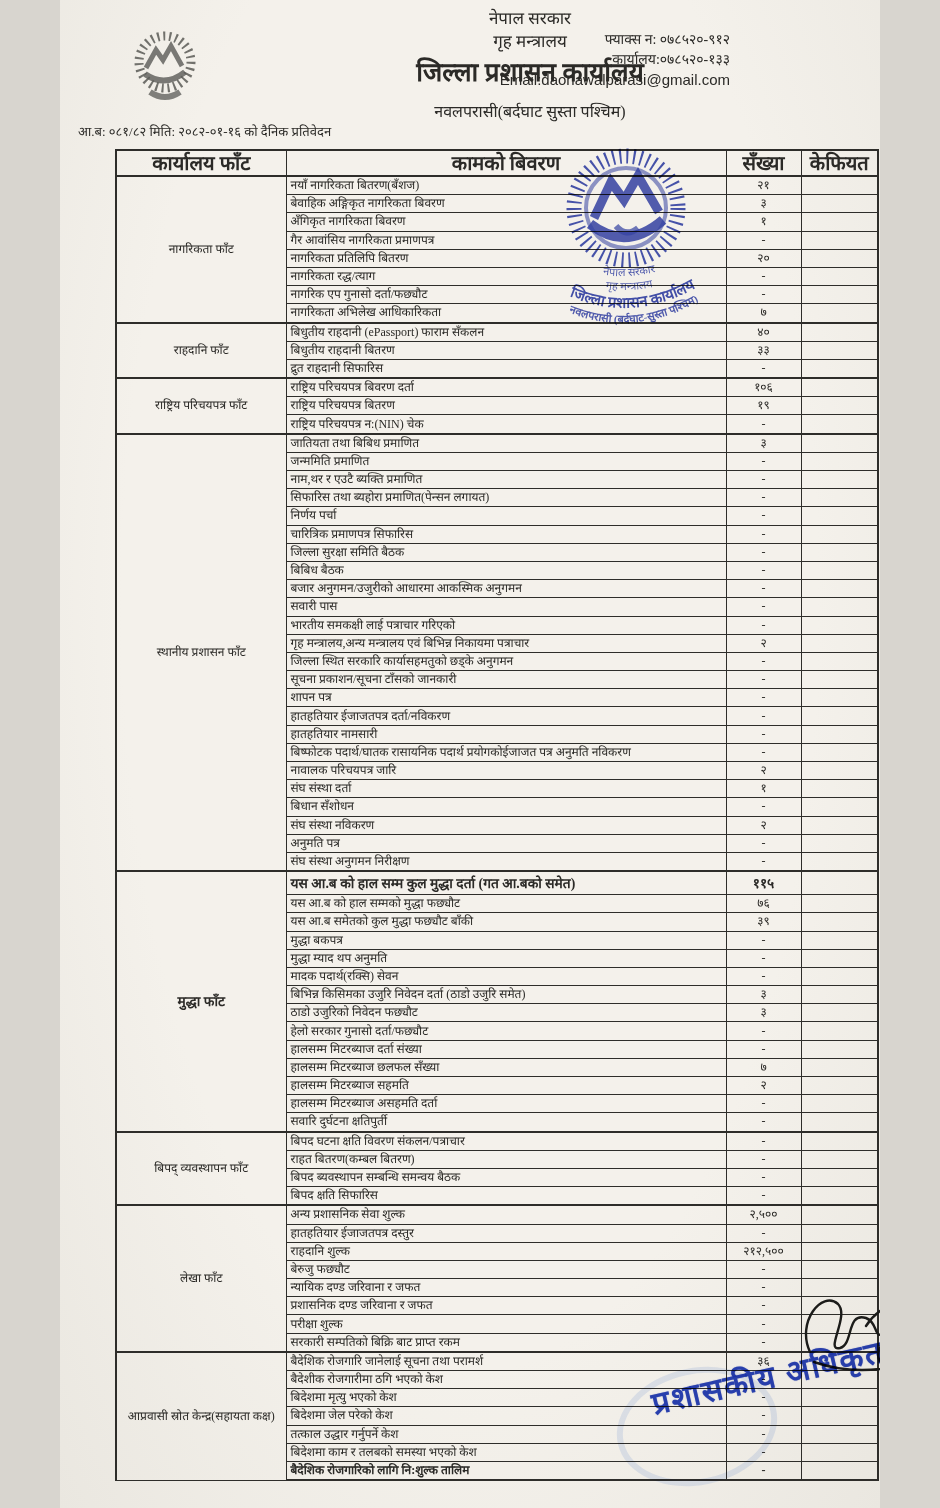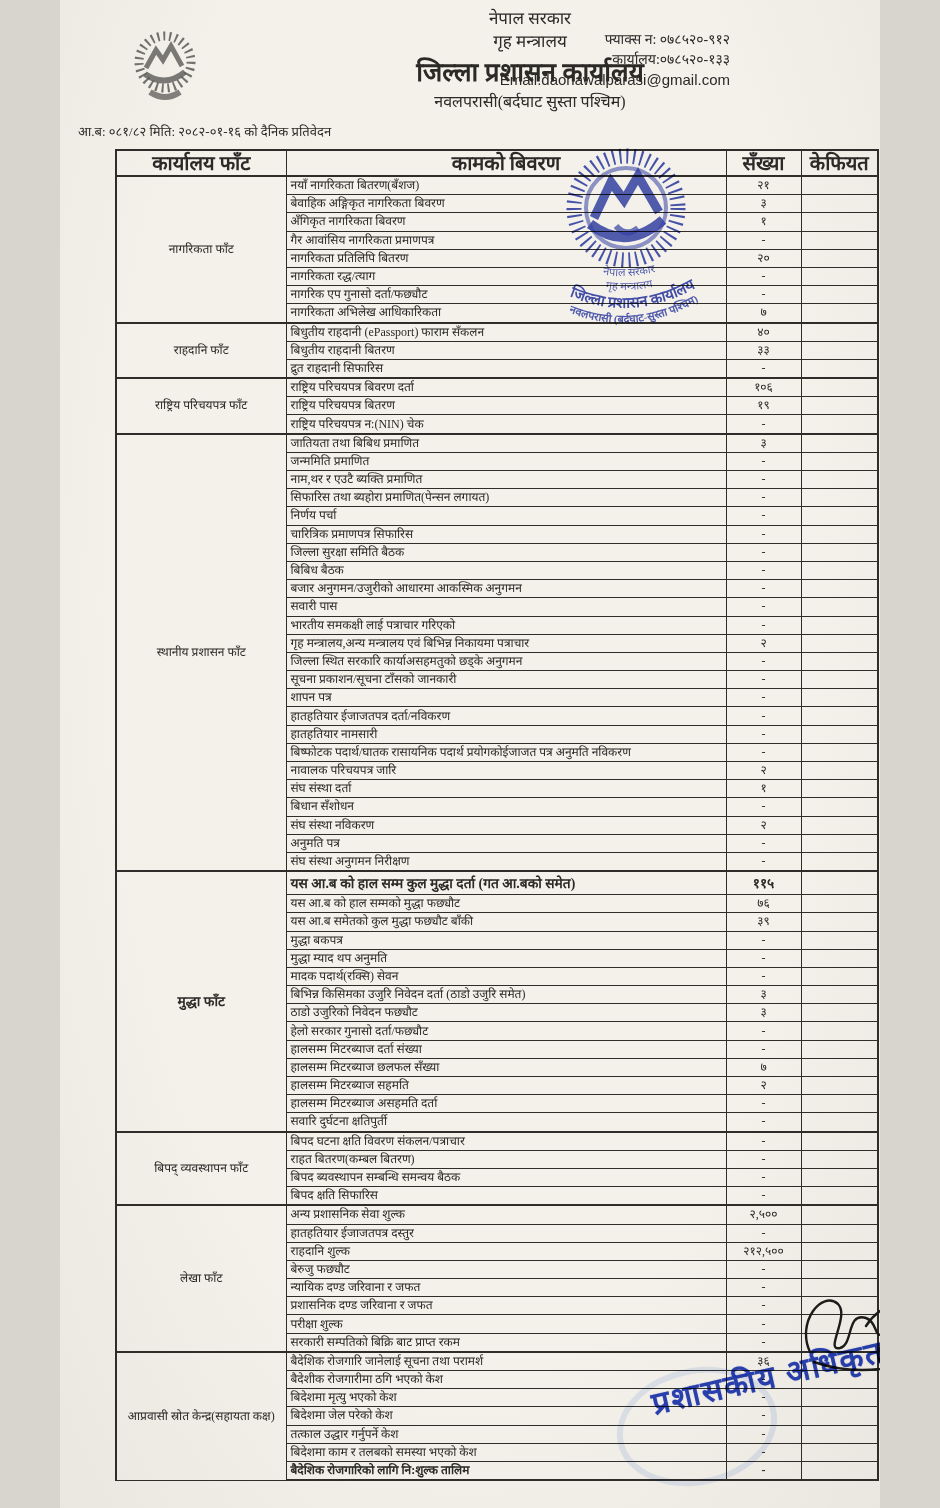--- a/index.html
+++ b/index.html
@@ -7,21 +7,21 @@
     position:relative;width:820px;height:1508px;margin:0 auto;
     background:radial-gradient(ellipse at 50% 40%, #f4f1eb 60%, #eae7e0 100%);
     font-family:"Liberation Serif", serif;color:#2b2a27;overflow:hidden;
   }
   
   .emblem{position:absolute;left:70px;top:28px;width:70px;height:82px;}
   .hdr-center{position:absolute;left:270px;top:8px;width:400px;text-align:center;}
   .hdr-gov{font-size:17px;line-height:22px;}
   .hdr-min{font-size:17px;line-height:24px;}
   .hdr-office{font-size:26px;font-weight:bold;line-height:34px;margin-top:2px;}
-  .hdr-district{font-size:16px;line-height:24px;margin-top:0;}
+  .hdr-district{font-size:16px;line-height:24px;margin-top:10px;}
   .hdr-right{position:absolute;right:150px;top:30px;width:320px;text-align:right;}
   .hdr-fax,.hdr-phone{font-size:14px;line-height:20px;}
   .hdr-email{font-size:15px;line-height:20px;font-family:"Liberation Sans",sans-serif;}
   .report-line{position:absolute;left:18px;top:122px;font-size:13px;font-weight:400;}
   
   table.report{
     position:absolute;left:55px;top:149px;width:762px;
     border-collapse:collapse;table-layout:fixed;
   }
   table.report th, table.report td{
@@ -232,21 +232,21 @@
           <td class="c-desc">भारतीय समकक्षी लाई पत्राचार गरिएको</td>
           <td class="c-num">-</td>
           <td class="c-rem"></td>
         </tr>
         <tr>
           <td class="c-desc">गृह मन्त्रालय,अन्य मन्त्रालय एवं बिभिन्न निकायमा पत्राचार</td>
           <td class="c-num">२</td>
           <td class="c-rem"></td>
         </tr>
         <tr>
-          <td class="c-desc">जिल्ला स्थित सरकारि कार्याअसहमतुको छड्के अनुगमन</td>
+          <td class="c-desc">जिल्ला स्थित सरकारि कार्यासहमतुको छड्के अनुगमन</td>
           <td class="c-num">-</td>
           <td class="c-rem"></td>
         </tr>
         <tr>
           <td class="c-desc">सूचना प्रकाशन/सूचना टाँसको जानकारी</td>
           <td class="c-num">-</td>
           <td class="c-rem"></td>
         </tr>
         <tr>
           <td class="c-desc">शापन पत्र</td>

